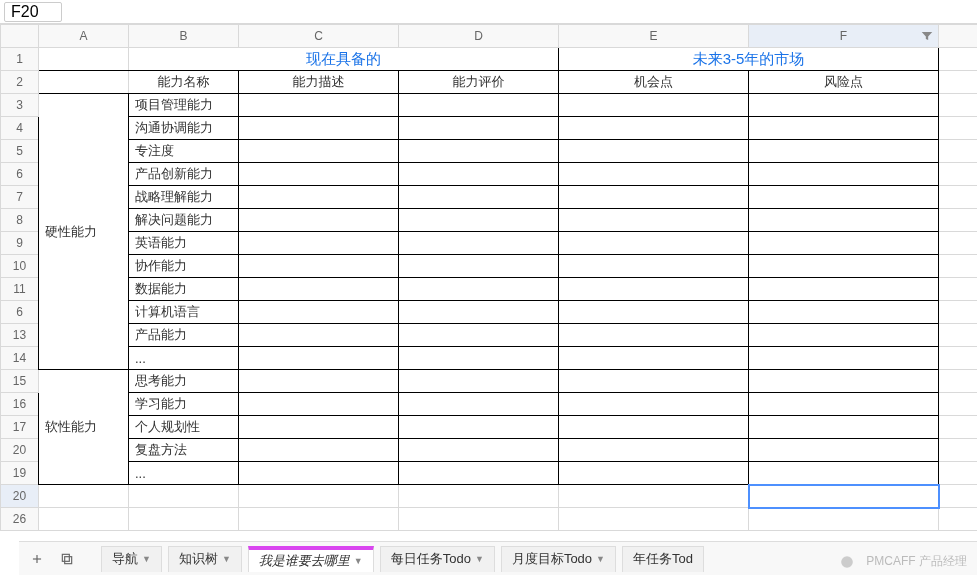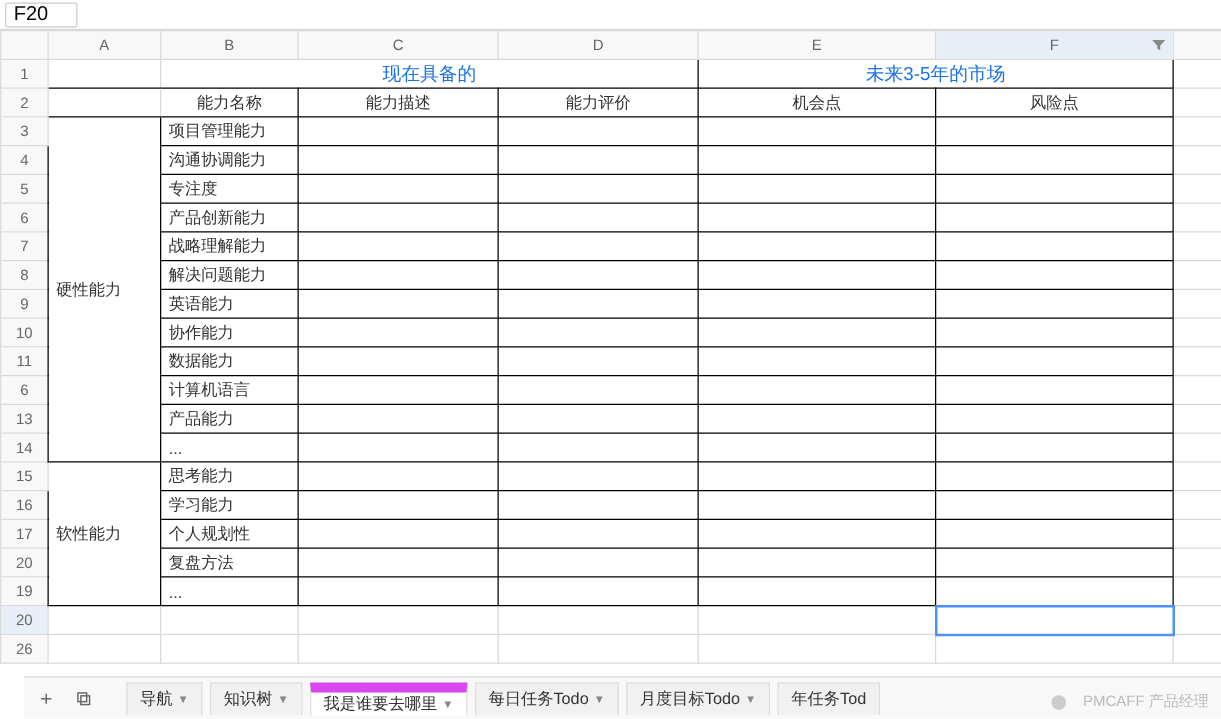--- a/index.html
+++ b/index.html
@@ -102,21 +102,21 @@
   }
   .tab {
     display:flex; align-items:center;
     height:26px; padding:0 10px;
     background:#f1f1f1; border:1px solid #ddd;
     border-bottom:none;
     font-size:13px; color:#333;
     cursor:pointer;
     gap:4px;
   }
-  .tab.active { background:#fff; color:#333; border-top:8px solid #d946ef;}
+  .tab.active { background:#fff; color:#333; border-top:4px solid #d946ef;font-style:italic;}
   .tab .dd { font-size:9px; color:#888; }
   .wm {
     position:absolute; right:10px; bottom:5px;
     font-size:12px; color:#bbb; display:flex; align-items:center; gap:12px;
     pointer-events:none;
   }
 </style>
 </head>
 <body>
 

